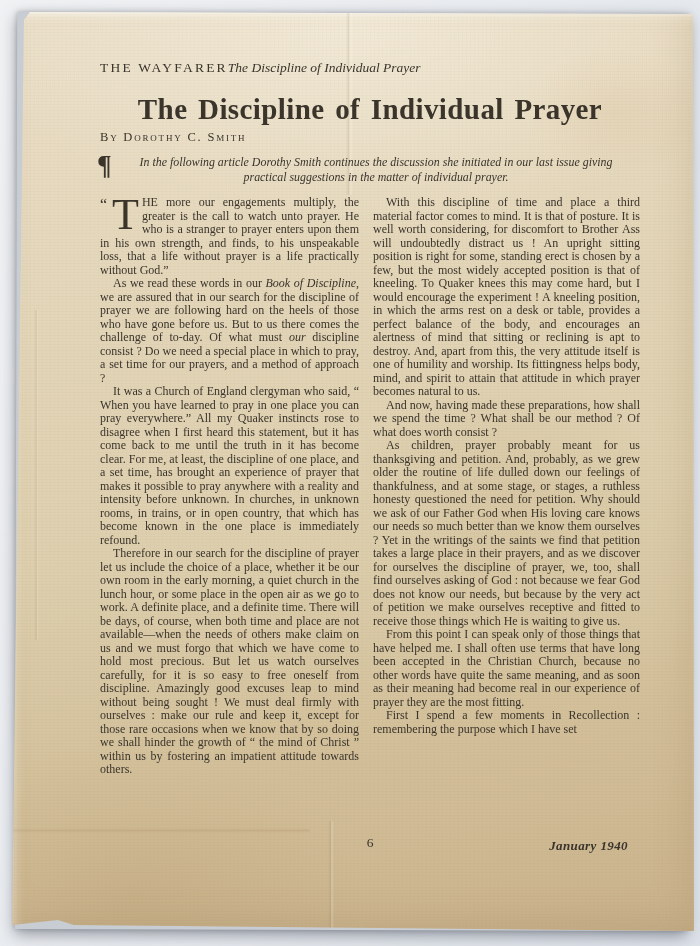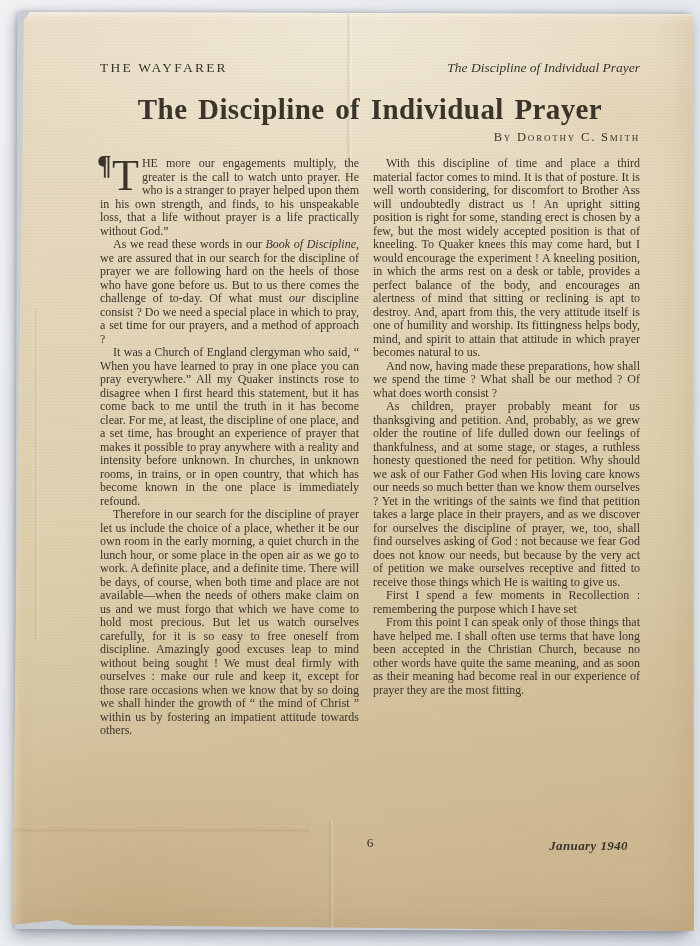--- a/index.html
+++ b/index.html
@@ -60,29 +60,29 @@
     background-repeat:no-repeat;
     background-image:
       linear-gradient(90deg,rgba(120,90,50,0) 0,rgba(120,90,50,.14) 40%,rgba(255,255,240,.28) 60%,rgba(120,90,50,0) 100%),
       linear-gradient(90deg,rgba(120,90,50,0) 0,rgba(120,90,50,.12) 45%,rgba(255,255,240,.22) 62%,rgba(120,90,50,0) 100%),
       linear-gradient(0deg,rgba(120,90,50,0) 0,rgba(120,90,50,.10) 50%,rgba(120,90,50,0) 100%),
       linear-gradient(90deg,rgba(120,90,50,0) 0,rgba(120,90,50,.10) 50%,rgba(255,255,240,.18) 65%,rgba(120,90,50,0) 100%);
     background-size:7px 185px,6px 115px,300px 5px,5px 330px;
     background-position:336px 0,318px 811px,0 818px,24px 300px;
   }
   .content{position:absolute;left:90px;top:50px;width:540px;color:var(--ink);}
-  .running-head{display:flex;justify-content:space-between;align-items:baseline;gap:28px;}
+  .running-head{display:flex;justify-content:flex-start;align-items:baseline;}
   .rh-left{font-size:13.5px;letter-spacing:2.2px;}
   .rh-right{font-size:13.5px;font-style:italic;}
   h1.title{
     margin:17px 0 0 0;text-align:center;white-space:nowrap;
     font-size:29px;font-weight:bold;letter-spacing:.4px;word-spacing:3px;line-height:32px;
   }
   .byline{
-    margin-top:5px;text-align:right;
+    margin-top:5px;text-align:left;
     font-variant:small-caps;font-size:12.5px;letter-spacing:1.8px;
   }
   .intro{
     position:relative;margin-top:10px;padding:0 6px 0 18px;
     font-style:italic;font-size:11.9px;line-height:14.6px;text-align:center;
   }
   .pilcrow{
     position:absolute;left:-3px;top:-3px;
     font-size:27px;line-height:27px;font-style:normal;font-weight:bold;
   }
@@ -116,35 +116,36 @@
         <span class="rh-left">THE WAYFARER</span>
         <span class="rh-right">The Discipline of Individual Prayer</span>
       </div>
 
       <h1 class="title">The Discipline of Individual Prayer</h1>
 
       <div class="byline">By Dorothy C. Smith</div>
 
       <div class="intro">
         <span class="pilcrow">¶</span>
+        <span>In the following article Dorothy Smith continues the discussion she initiated in our last issue giving practical suggestions in the matter of individual prayer.</span>
       </div>
 
       <div class="columns">
         <div class="col col-left" id="col-left">
-            <p class="has-dropcap"><span class="dc-quote">“</span><span class="dropcap">T</span><span>HE more our engagements multiply, the greater is the call to watch unto prayer. He who is a stranger to prayer helped upon them in his own strength, and finds, to his unspeakable loss, that a life without prayer is a life practically without God.”</span></p>
+            <p class="has-dropcap"><span class="dc-quote">“</span><span class="dropcap">T</span><span>HE more our engagements multiply, the greater is the call to watch unto prayer. He who is a stranger to prayer enters upon them in his own strength, and finds, to his unspeakable loss, that a life without prayer is a life practically without God.”</span></p>
             <p><span>As we read these words in our </span><i>Book of Discipline</i><span>, we are assured that in our search for the discipline of prayer we are following hard on the heels of those who have gone before us. But to us there comes the challenge of to-day. Of what must </span><i>our</i><span> discipline consist ? Do we need a special place in which to pray, a set time for our prayers, and a method of approach ?</span></p>
             <p><span>It was a Church of England clergyman who said, “ When you have learned to pray in one place you can pray everywhere.” All my Quaker instincts rose to disagree when I first heard this statement, but it has come back to me until the truth in it has become clear. For me, at least, the discipline of one place, and a set time, has brought an experience of prayer that makes it possible to pray anywhere with a reality and intensity before unknown. In churches, in unknown rooms, in trains, or in open country, that which has become known in the one place is immediately refound.</span></p>
             <p><span>Therefore in our search for the discipline of prayer let us include the choice of a place, whether it be our own room in the early morning, a quiet church in the lunch hour, or some place in the open air as we go to work. A definite place, and a definite time. There will be days, of course, when both time and place are not available—when the needs of others make claim on us and we must forgo that which we have come to hold most precious. But let us watch ourselves carefully, for it is so easy to free oneself from discipline. Amazingly good excuses leap to mind without being sought ! We must deal firmly with ourselves : make our rule and keep it, except for those rare occasions when we know that by so doing we shall hinder the growth of “ the mind of Christ ” within us by fostering an impatient attitude towards others.</span></p>
           </div>
         <div class="col col-right" id="col-right">
             <p><span>With this discipline of time and place a third material factor comes to mind. It is that of posture. It is well worth considering, for discomfort to Brother Ass will undoubtedly distract us ! An upright sitting position is right for some, standing erect is chosen by a few, but the most widely accepted position is that of kneeling. To Quaker knees this may come hard, but I would encourage the experiment ! A kneeling position, in which the arms rest on a desk or table, provides a perfect balance of the body, and encourages an alertness of mind that sitting or reclining is apt to destroy. And, apart from this, the very attitude itself is one of humility and worship. Its fittingness helps body, mind, and spirit to attain that attitude in which prayer becomes natural to us.</span></p>
             <p><span>And now, having made these preparations, how shall we spend the time ? What shall be our method ? Of what does worth consist ?</span></p>
             <p><span>As children, prayer probably meant for us thanksgiving and petition. And, probably, as we grew older the routine of life dulled down our feelings of thankfulness, and at some stage, or stages, a ruthless honesty questioned the need for petition. Why should we ask of our Father God when His loving care knows our needs so much better than we know them ourselves ? Yet in the writings of the saints we find that petition takes a large place in their prayers, and as we discover for ourselves the discipline of prayer, we, too, shall find ourselves asking of God : not because we fear God does not know our needs, but because by the very act of petition we make ourselves receptive and fitted to receive those things which He is waiting to give us.</span></p>
+            <p><span>From this point I can speak only of those things that have helped me. I shall often use terms that have long been accepted in the Christian Church, because no other words have quite the same meaning, and as soon as their meaning had become real in our experience of prayer they are the most fitting.</span></p>
             <p><span>First I spend a few moments in Recollection : remembering the purpose which I have set</span></p>
-            <p><span>From this point I can speak only of those things that have helped me. I shall often use terms that have long been accepted in the Christian Church, because no other words have quite the same meaning, and as soon as their meaning had become real in our experience of prayer they are the most fitting.</span></p>
           </div>
       </div>
 
     </div>
 
     <div class="page-footer">
       <span class="pageno">6</span>
       <span class="issue-date">January 1940</span>
     </div>
   </div>

